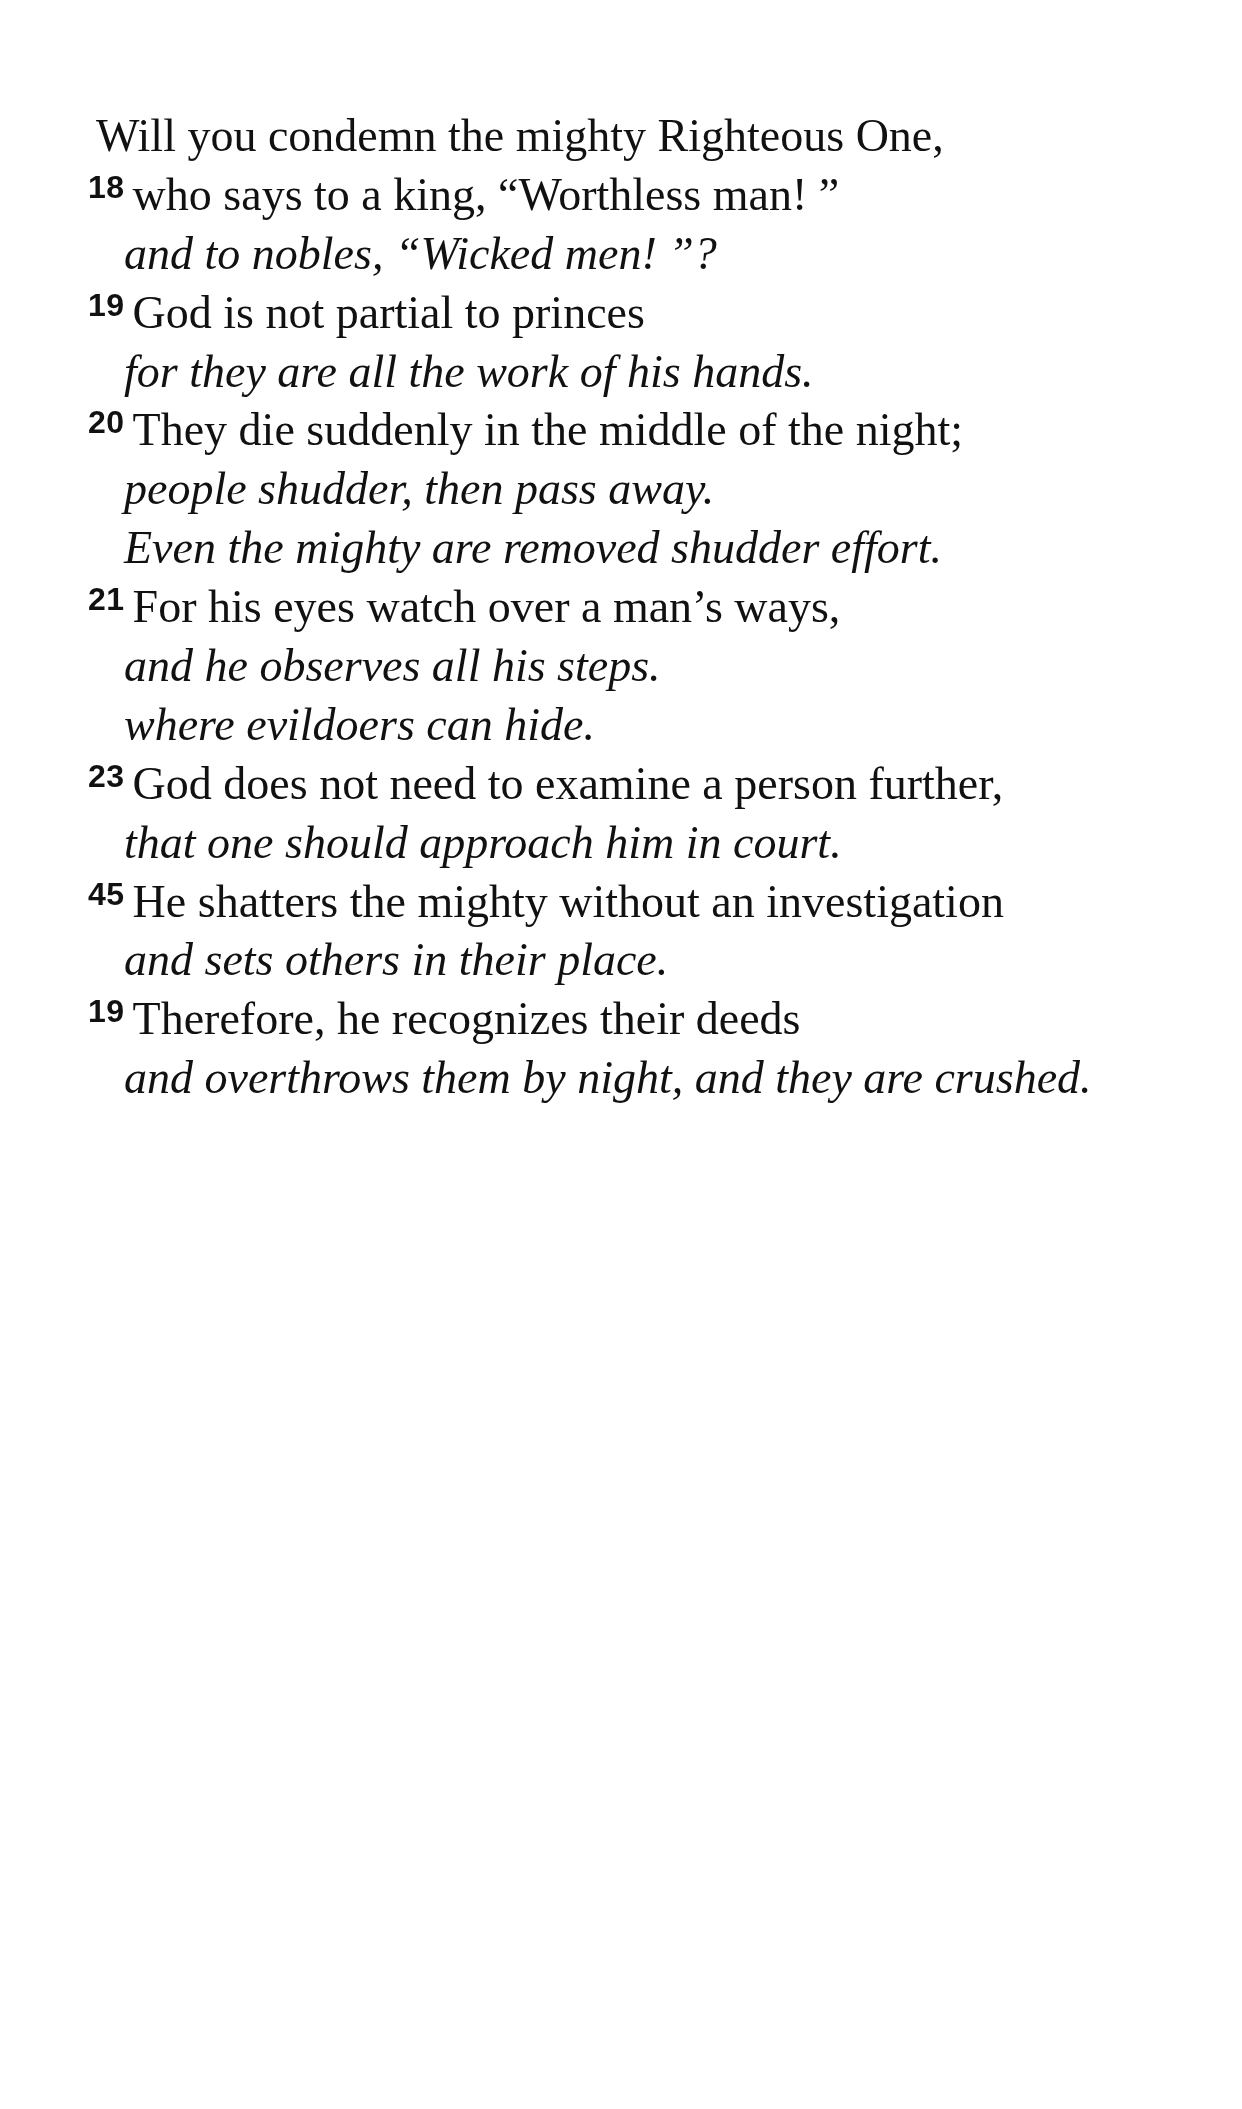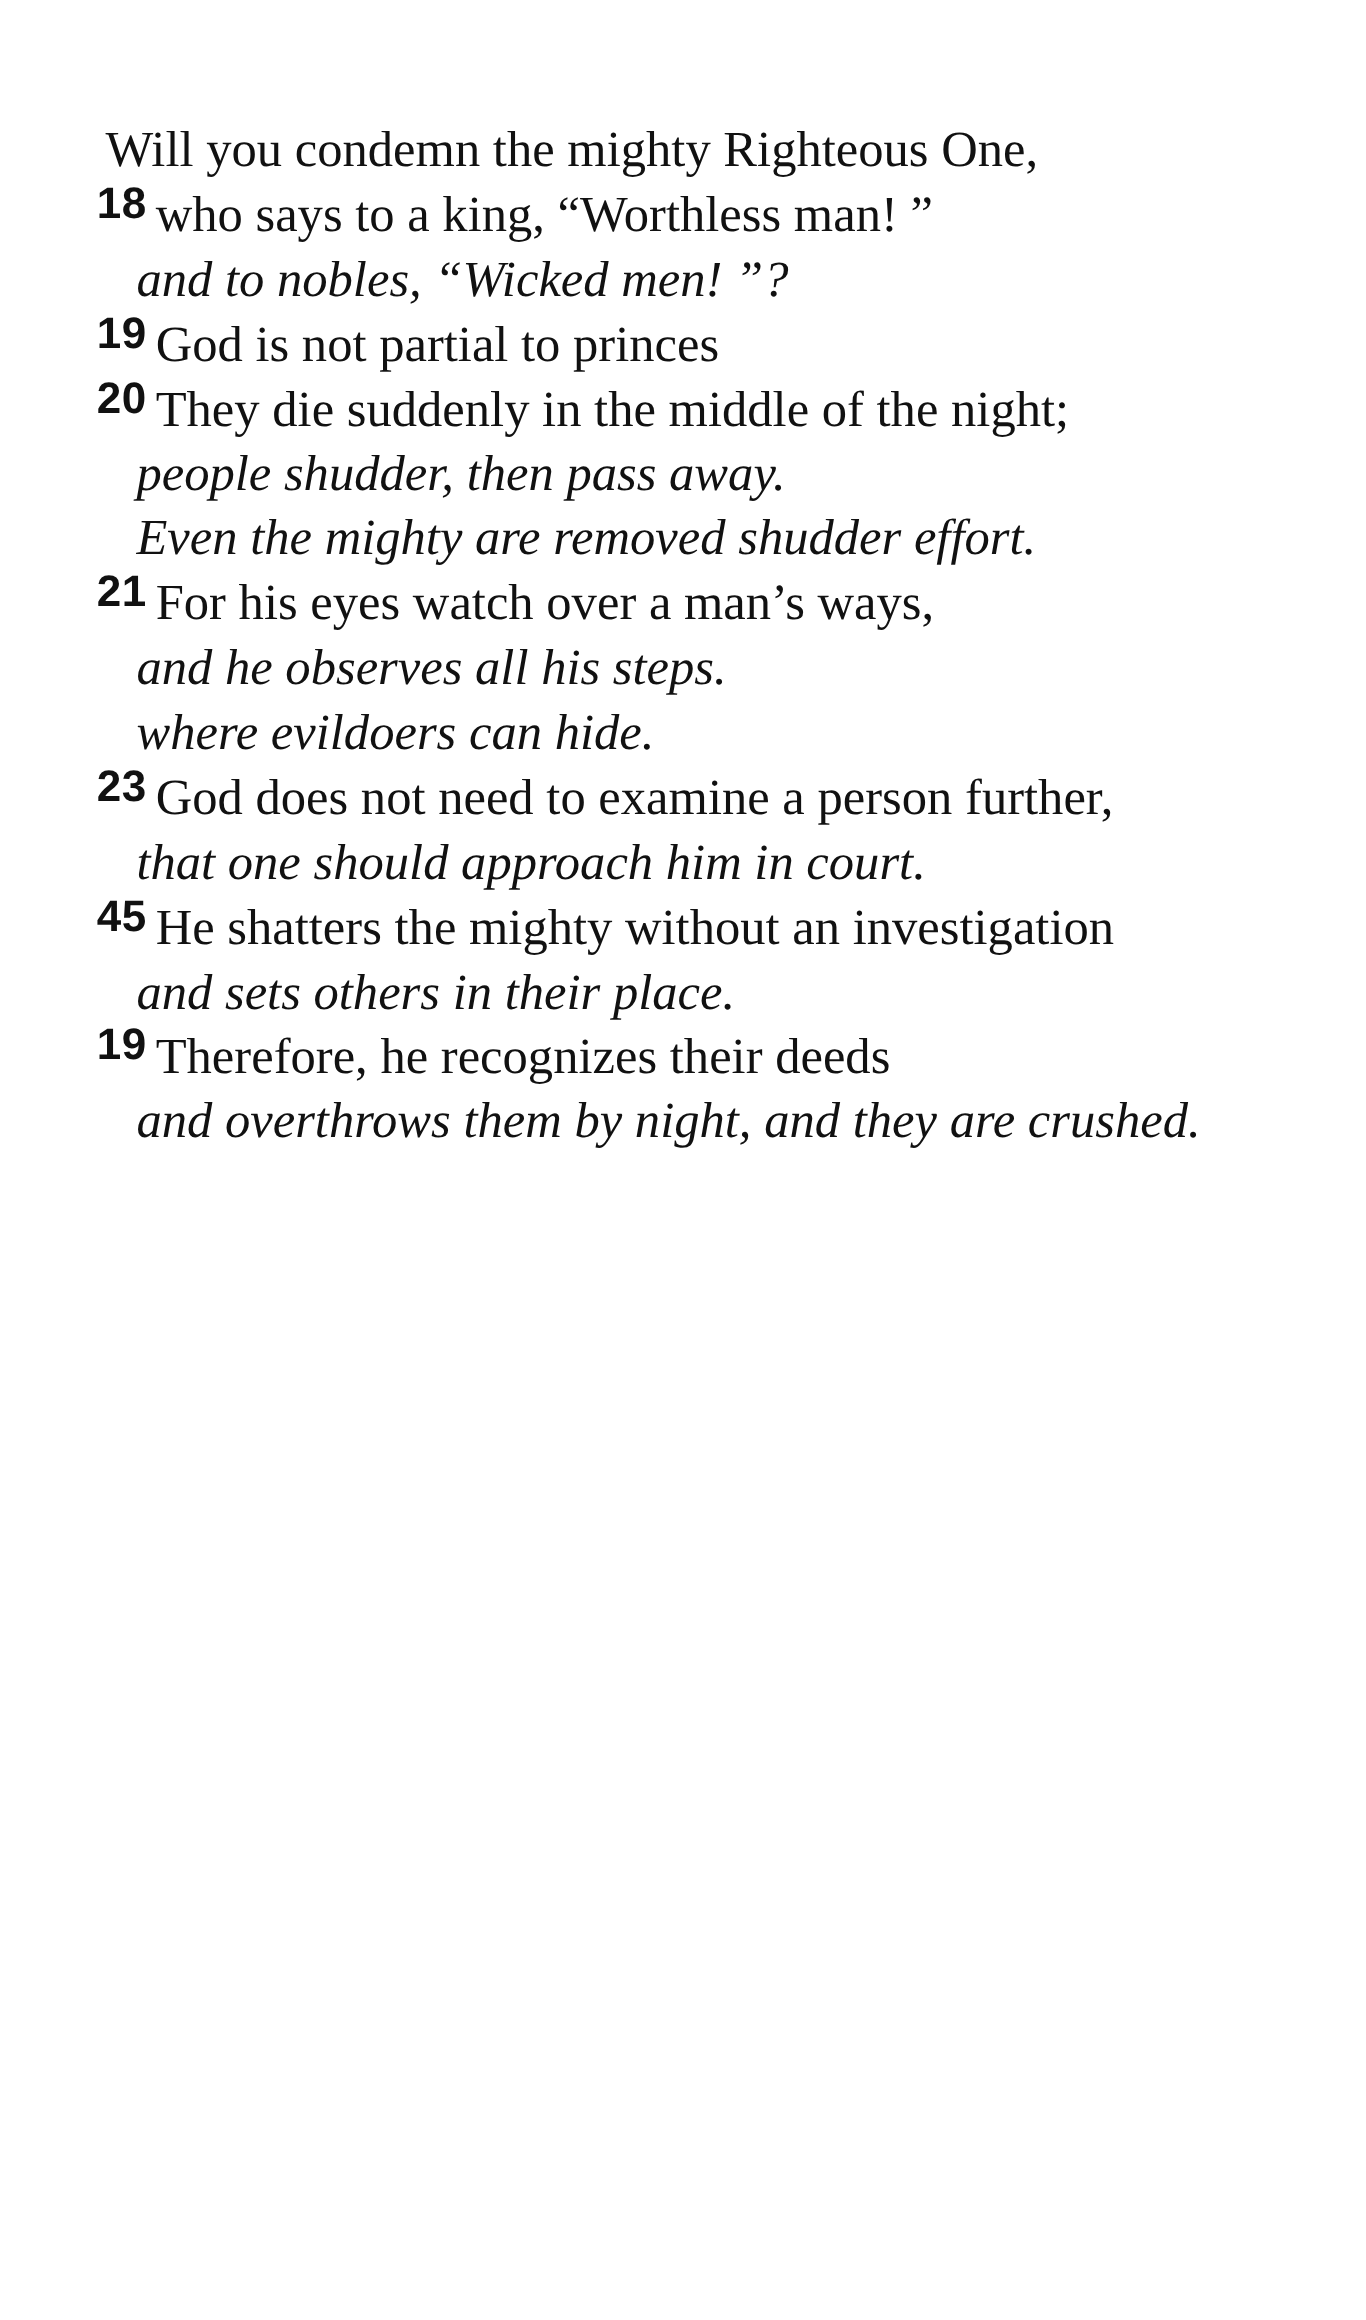--- a/index.html
+++ b/index.html
@@ -38,21 +38,21 @@
     white-space: normal;
   }
   .line.indent {
     padding-left: 74px;
     text-indent: -38px;
     font-style: italic;
   }
   .vnum {
     font-family: "Liberation Sans", "DejaVu Sans", sans-serif;
     font-weight: bold;
-    font-size: 40px;
+    font-size: 32px;
     vertical-align: 12px;
     line-height: 0;
     margin-right: 8px;
     letter-spacing: 0.5px;
   }
 </style>
 </head>
 <body>
 
 <div class="page">
@@ -62,20 +62,21 @@
 
       <span class="line"><span class="vnum"></span><span>Will you condemn the mighty Righteous One,</span></span>
 
       <span class="line"><span class="vnum">18</span><span>who says to a king, “Worthless man! ”</span></span>
 
       <span class="line indent"><span>and to nobles, “Wicked men! ”?</span></span>
 
       <span class="line"><span class="vnum">19</span><span>God is not partial to princes</span></span>
 
 
+      <span class="line indent"><span>for they are all the work of his hands.</span></span>
 
       <span class="line"><span class="vnum">20</span><span>They die suddenly in the middle of the night;</span></span>
 
       <span class="line indent"><span>people shudder, then pass away.</span></span>
 
       <span class="line indent"><span>Even the mighty are removed shudder effort.</span></span>
 
       <span class="line"><span class="vnum">21</span><span>For his eyes watch over a man’s ways,</span></span>
 
       <span class="line indent"><span>and he observes all his steps.</span></span>

